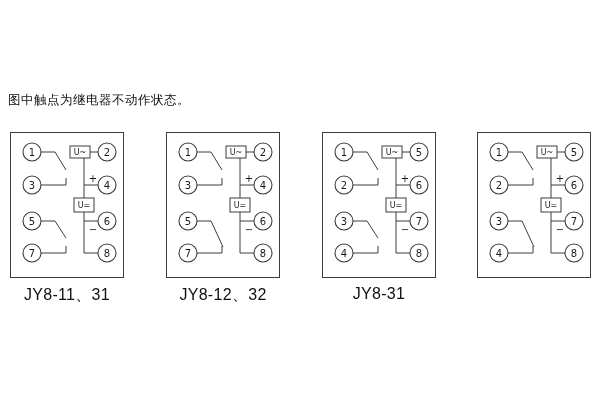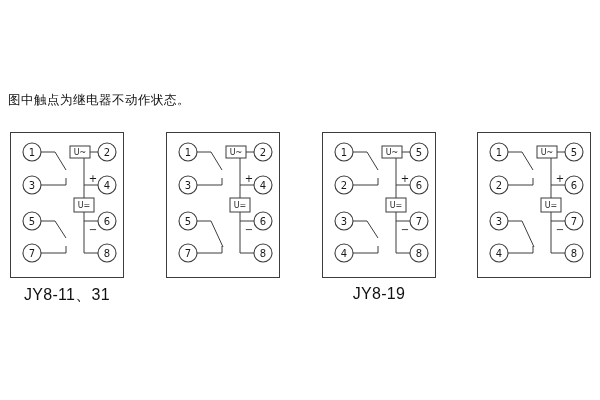--- a/index.html
+++ b/index.html
@@ -110,20 +110,21 @@
         <circle cx="22" cy="89" r="9" class="c"></circle>
         <text x="22" y="92.5" class="tn">5</text>
         <circle cx="97" cy="89" r="9" class="c"></circle>
         <text x="97" y="92.5" class="tn">6</text>
         <circle cx="22" cy="121" r="9" class="c"></circle>
         <text x="22" y="124.5" class="tn">7</text>
         <circle cx="97" cy="121" r="9" class="c"></circle>
         <text x="97" y="124.5" class="tn">8</text>
       </svg>
     </div>
+    <div class="caption" style="left: 166px;">JY8-12、32</div>
     <div class="panel" style="left: 322px;">
       <svg width="114" height="146" viewBox="0 0 114 146">
         <rect x="0.5" y="0.5" width="113" height="145" fill="none" stroke="#3d3d3d"></rect>
         <path d="M31,20 H45 L56,38" class="w"></path>
         <path d="M31,53 H56 V46" class="w"></path>
         <path d="M31,89 H45 L56,106" class="w"></path>
         <path d="M31,121 H56 V114" class="w"></path>
         <path d="M88,20 H80 M74,26 V66 M74,80 V121 M74,53 H88 M74,89 H88 M74,121 H88" class="w"></path>
         <rect x="60" y="14" width="20" height="12" class="box"></rect>
         <text x="70" y="23" class="t8">U~</text>
@@ -142,21 +143,21 @@
         <circle cx="22" cy="89" r="9" class="c"></circle>
         <text x="22" y="92.5" class="tn">3</text>
         <circle cx="97" cy="89" r="9" class="c"></circle>
         <text x="97" y="92.5" class="tn">7</text>
         <circle cx="22" cy="121" r="9" class="c"></circle>
         <text x="22" y="124.5" class="tn">4</text>
         <circle cx="97" cy="121" r="9" class="c"></circle>
         <text x="97" y="124.5" class="tn">8</text>
       </svg>
     </div>
-    <div class="caption" style="left: 322px;">JY8-19</div>
+    <div class="caption" style="left: 322px;">JY8-31</div>
     <div class="panel" style="left: 477px;">
       <svg width="114" height="146" viewBox="0 0 114 146">
         <rect x="0.5" y="0.5" width="113" height="145" fill="none" stroke="#3d3d3d"></rect>
         <path d="M31,20 H45 L56,38" class="w"></path>
         <path d="M31,53 H56 V46" class="w"></path>
         <path d="M31,89 H45 L57,115" class="w"></path>
         <path d="M31,121 H56 V114" class="w"></path>
         <path d="M88,20 H80 M74,26 V66 M74,80 V121 M74,53 H88 M74,89 H88 M74,121 H88" class="w"></path>
         <rect x="60" y="14" width="20" height="12" class="box"></rect>
         <text x="70" y="23" class="t8">U~</text>

